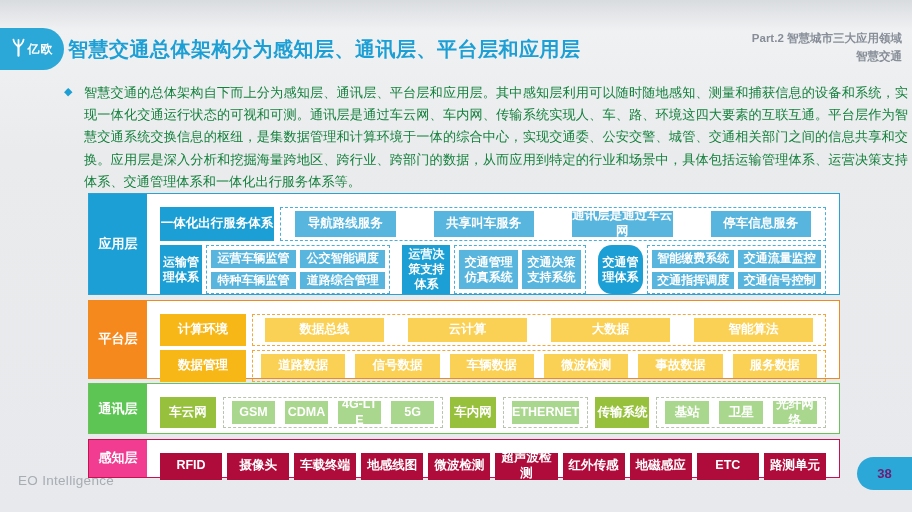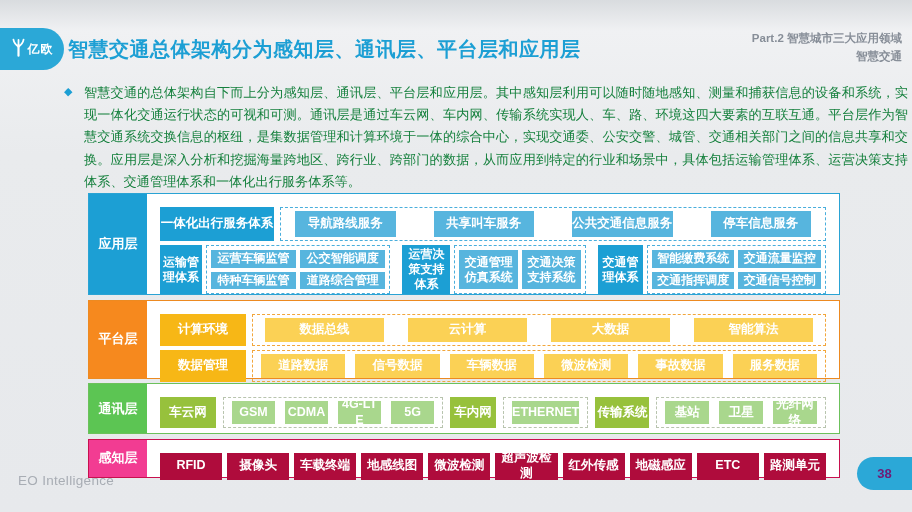--- a/index.html
+++ b/index.html
@@ -44,21 +44,21 @@
   .app-r1-solid { flex:0 0 114px; }
   .app-r1-group { flex:1; gap:38px; padding:3px 14px; }
   .app-r1-group .node { flex:1; height:26px; }
   .app-r2 { height:54px; gap:4px; }
   .gap-lg { margin-left:8px; }
   .app-r2 .mini-solid { font-size:12px; padding:2px; }
   .g1-solid { flex:0 0 42px; }
   .g1-dash { flex:1.32; display:grid; grid-template-columns:1fr 1fr; gap:4px; padding:4px; }
   .g2-solid { flex:0 0 48px; }
   .g2-dash { flex:0.92; display:grid; grid-template-columns:1fr 1fr; gap:4px; padding:4px; }
-  .g3-solid { flex:0 0 45px; }
+  .g3-solid { flex:0 0 45px;border-radius:14px; }
   .g3-dash { flex:1.28; display:grid; grid-template-columns:1fr 1fr; gap:4px; padding:4px; }
   .app-r2 .dashed .node { height:100%; font-size:12px; }
 
   
   .layer.plat { height:79px; border-color:var(--plat-border,#ED8A21); }
   .layer.plat .layer-label { background:var(--plat-label,#F6891E); }
   .plat-solid { background:var(--plat-solid,#F7B716); flex:0 0 86px; }
   .plat-light { background:var(--plat-light,#FBD155); }
   .plat .dashed { border-color:var(--plat-dash,#F2A63B); }
   .plat-row { height:32px; }
@@ -122,21 +122,21 @@
 <div class="diagram">
 
   <div class="layer app">
     <div class="layer-label">应用层</div>
     <div class="layer-content">
       <div class="frow app-r1">
         <div class="node app-solid app-r1-solid">一体化出行服务体系</div>
         <div class="dashed app-r1-group">
           <div class="node app-light">导航路线服务</div>
           <div class="node app-light">共享叫车服务</div>
-          <div class="node app-light">公共交通信息服务</div>
+          <div class="node app-light">通讯层是通过车云网</div>
           <div class="node app-light">停车信息服务</div>
         </div>
       </div>
       <div class="frow app-r2">
         <div class="node app-solid mini-solid g1-solid">运输管理体系</div>
         <div class="dashed g1-dash">
           <div class="node app-light">运营车辆监管</div>
           <div class="node app-light">公交智能调度</div>
           <div class="node app-light">特种车辆监管</div>
           <div class="node app-light">道路综合管理</div>

